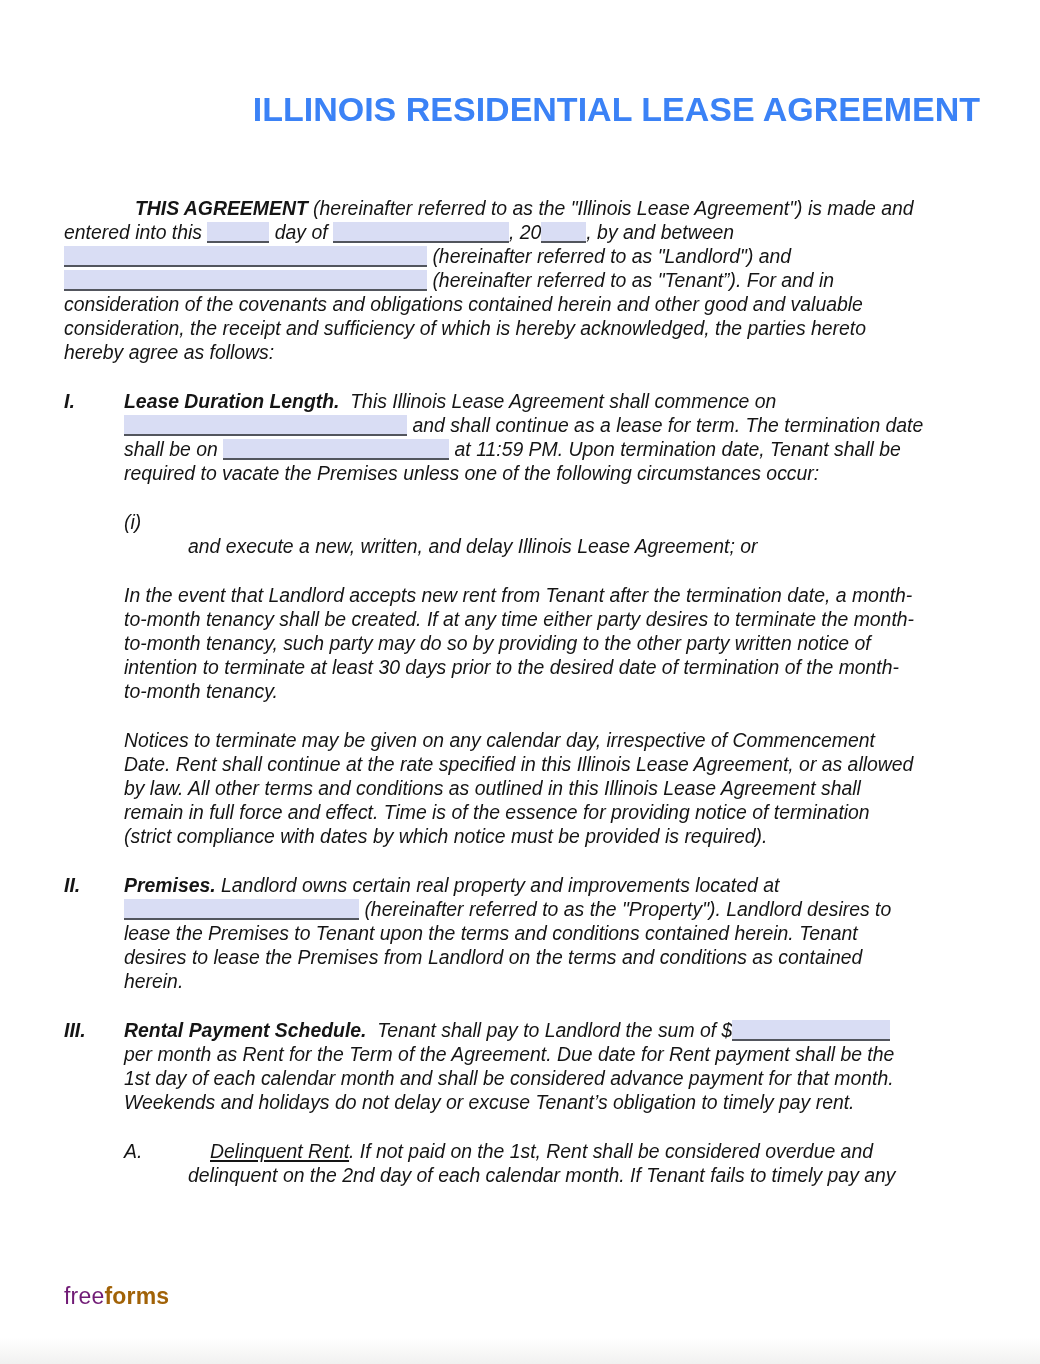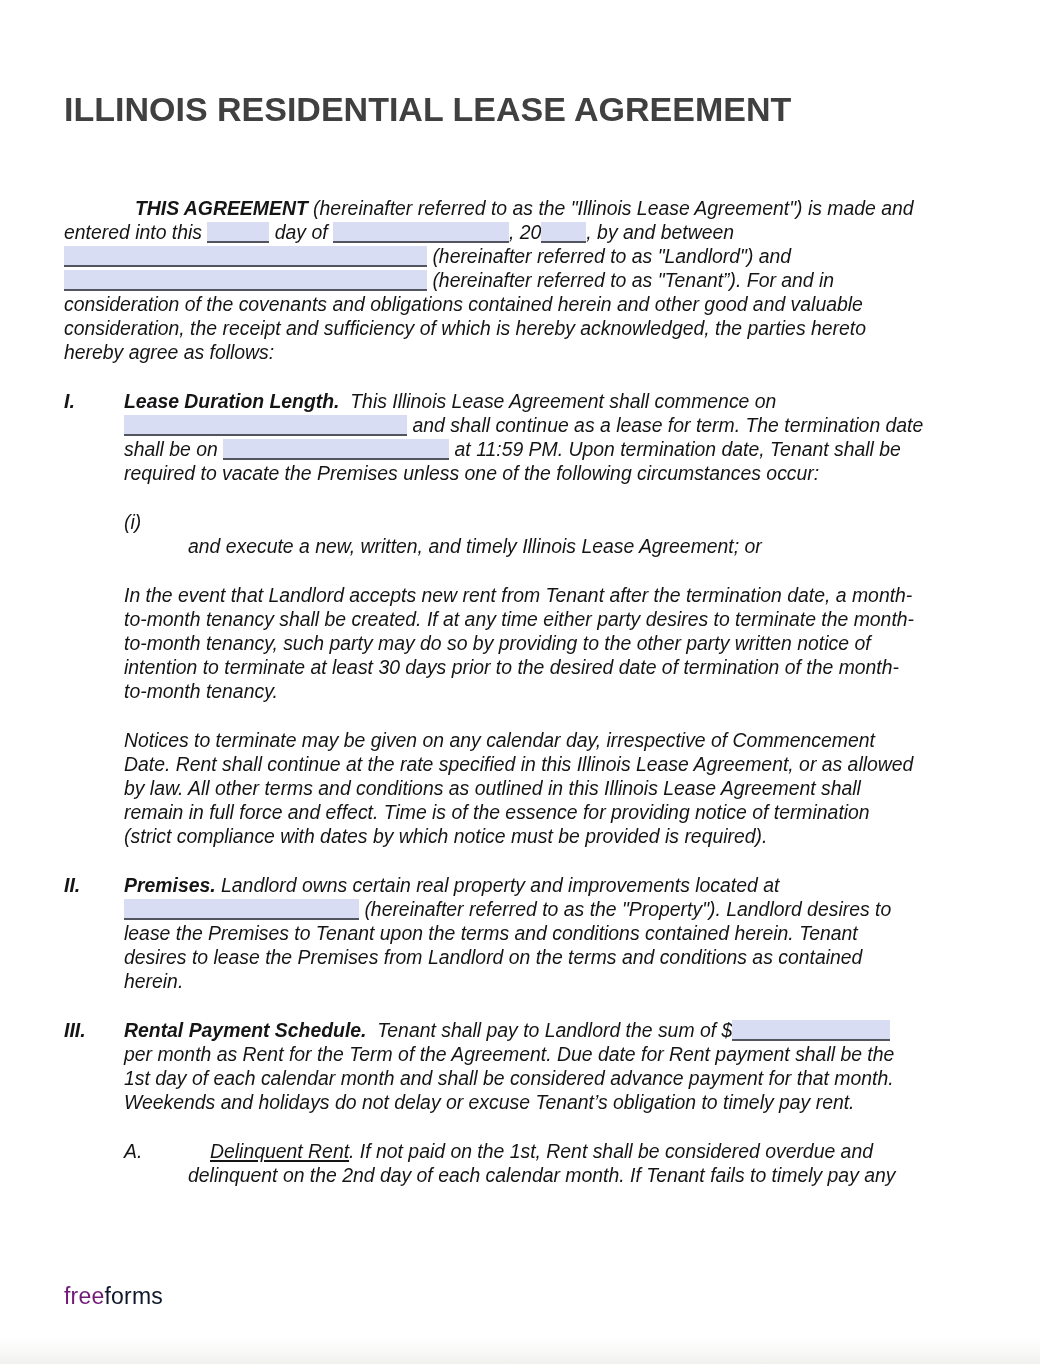--- a/index.html
+++ b/index.html
@@ -13,26 +13,26 @@
   }
   .doc {
     position: absolute;
     left: 64px; top: 0;
     width: 916px;
     font-size: 19.4px;
     line-height: 24px;
   }
   .title {
     margin: 89px 0 0 0;
-    text-align: left;
+    text-align: right;
     font-size: 34px;
     line-height: 40px;
     font-weight: bold;
     letter-spacing: 0;
-    color: #404040;
+    color: #3b82f6;
     white-space: nowrap;
   }
   .block { margin-top: 25px; white-space: pre; font-style: italic; }
   .intro { margin-top: 67px; text-indent: 71px; }
   .section { position: relative; padding-left: 60px; }
   .section > .label { position: absolute; left: 0; top: 0; font-weight: bold; }
   .subitem { position: relative; margin-left: 60px; padding-left: 64px; }
   .subitem > .label { position: absolute; left: 0; top: 0; }
   .para { margin-left: 60px; }
   .bold { font-weight: bold; }
@@ -46,37 +46,37 @@
   }
   .logo {
     position: absolute;
     left: 64px; top: 1283px;
     font-size: 23px;
     line-height: 27px;
     letter-spacing: 0.2px;
     white-space: nowrap;
   }
   .logo .free { color: #701a75; font-weight: 400; }
-  .logo .forms { color: #0f172a; font-weight: 400; }
+  .logo .forms { color: #a16207; font-weight: 700; }
   .page-edge {
     position: absolute;
     left: 0; right: 0; bottom: 0;
     height: 26px;
     background: linear-gradient(180deg, rgba(255,255,255,0) 0%, #f1f1f0 100%);
   }
 </style>
 </head>
 <body>
 
 <div class="doc">
   <div class="title">ILLINOIS RESIDENTIAL LEASE AGREEMENT</div>
   <div id="doc-body">
       <div class="block intro"><span class="bold">THIS AGREEMENT</span><span> (hereinafter referred to as the "Illinois Lease Agreement") is made and</span><br><span>entered into this </span><span class="blank" style="width: 62px;"></span><span> day of </span><span class="blank" style="width: 176px;"></span><span>, 20</span><span class="blank" style="width: 45px;"></span><span>, by and between</span><br><span class="blank" style="width: 363px;"></span><span> (hereinafter referred to as "Landlord") and</span><br><span class="blank" style="width: 363px;"></span><span> (hereinafter referred to as "Tenant”). For and in</span><br><span>consideration of the covenants and obligations contained herein and other good and valuable</span><br><span>consideration, the receipt and sufficiency of which is hereby acknowledged, the parties hereto</span><br><span>hereby agree as follows:</span></div>
       <div class="block section"><span class="label">I.</span><span class="bold">Lease Duration Length.</span><span>  This Illinois Lease Agreement shall commence on</span><br><span class="blank" style="width: 283px;"></span><span> and shall continue as a lease for term. The termination date</span><br><span>shall be on </span><span class="blank" style="width: 226px;"></span><span> at 11:59 PM. Upon termination date, Tenant shall be</span><br><span>required to vacate the Premises unless one of the following circumstances occur:</span></div>
-      <div class="block subitem"><span class="label">(i)</span><br><span>and execute a new, written, and timely Illinois Lease Agreement; or</span></div>
+      <div class="block subitem"><span class="label">(i)</span><br><span>and execute a new, written, and delay Illinois Lease Agreement; or</span></div>
       <div class="block para"><span>In the event that Landlord accepts new rent from Tenant after the termination date, a month-</span><br><span>to-month tenancy shall be created. If at any time either party desires to terminate the month-</span><br><span>to-month tenancy, such party may do so by providing to the other party written notice of</span><br><span>intention to terminate at least 30 days prior to the desired date of termination of the month-</span><br><span>to-month tenancy.</span></div>
       <div class="block para"><span>Notices to terminate may be given on any calendar day, irrespective of Commencement</span><br><span>Date. Rent shall continue at the rate specified in this Illinois Lease Agreement, or as allowed</span><br><span>by law. All other terms and conditions as outlined in this Illinois Lease Agreement shall</span><br><span>remain in full force and effect. Time is of the essence for providing notice of termination</span><br><span>(strict compliance with dates by which notice must be provided is required).</span></div>
       <div class="block section"><span class="label">II.</span><span class="bold">Premises.</span><span> Landlord owns certain real property and improvements located at</span><br><span class="blank" style="width: 235px;"></span><span> (hereinafter referred to as the "Property"). Landlord desires to</span><br><span>lease the Premises to Tenant upon the terms and conditions contained herein. Tenant</span><br><span>desires to lease the Premises from Landlord on the terms and conditions as contained</span><br><span>herein.</span></div>
       <div class="block section"><span class="label">III.</span><span class="bold">Rental Payment Schedule.</span><span>  Tenant shall pay to Landlord the sum of $</span><span class="blank" style="width: 158px;"></span><br><span>per month as Rent for the Term of the Agreement. Due date for Rent payment shall be the</span><br><span>1st day of each calendar month and shall be considered advance payment for that month.</span><br><span>Weekends and holidays do not delay or excuse Tenant’s obligation to timely pay rent.</span></div>
       <div class="block subitem"><span class="label">A.</span><span class="und">Delinquent Rent</span><span>. If not paid on the 1st, Rent shall be considered overdue and</span><br><span>delinquent on the 2nd day of each calendar month. If Tenant fails to timely pay any</span></div>
     </div>
 </div>
 
 <div class="logo"><span class="free">free</span><span class="forms">forms</span></div>
 

